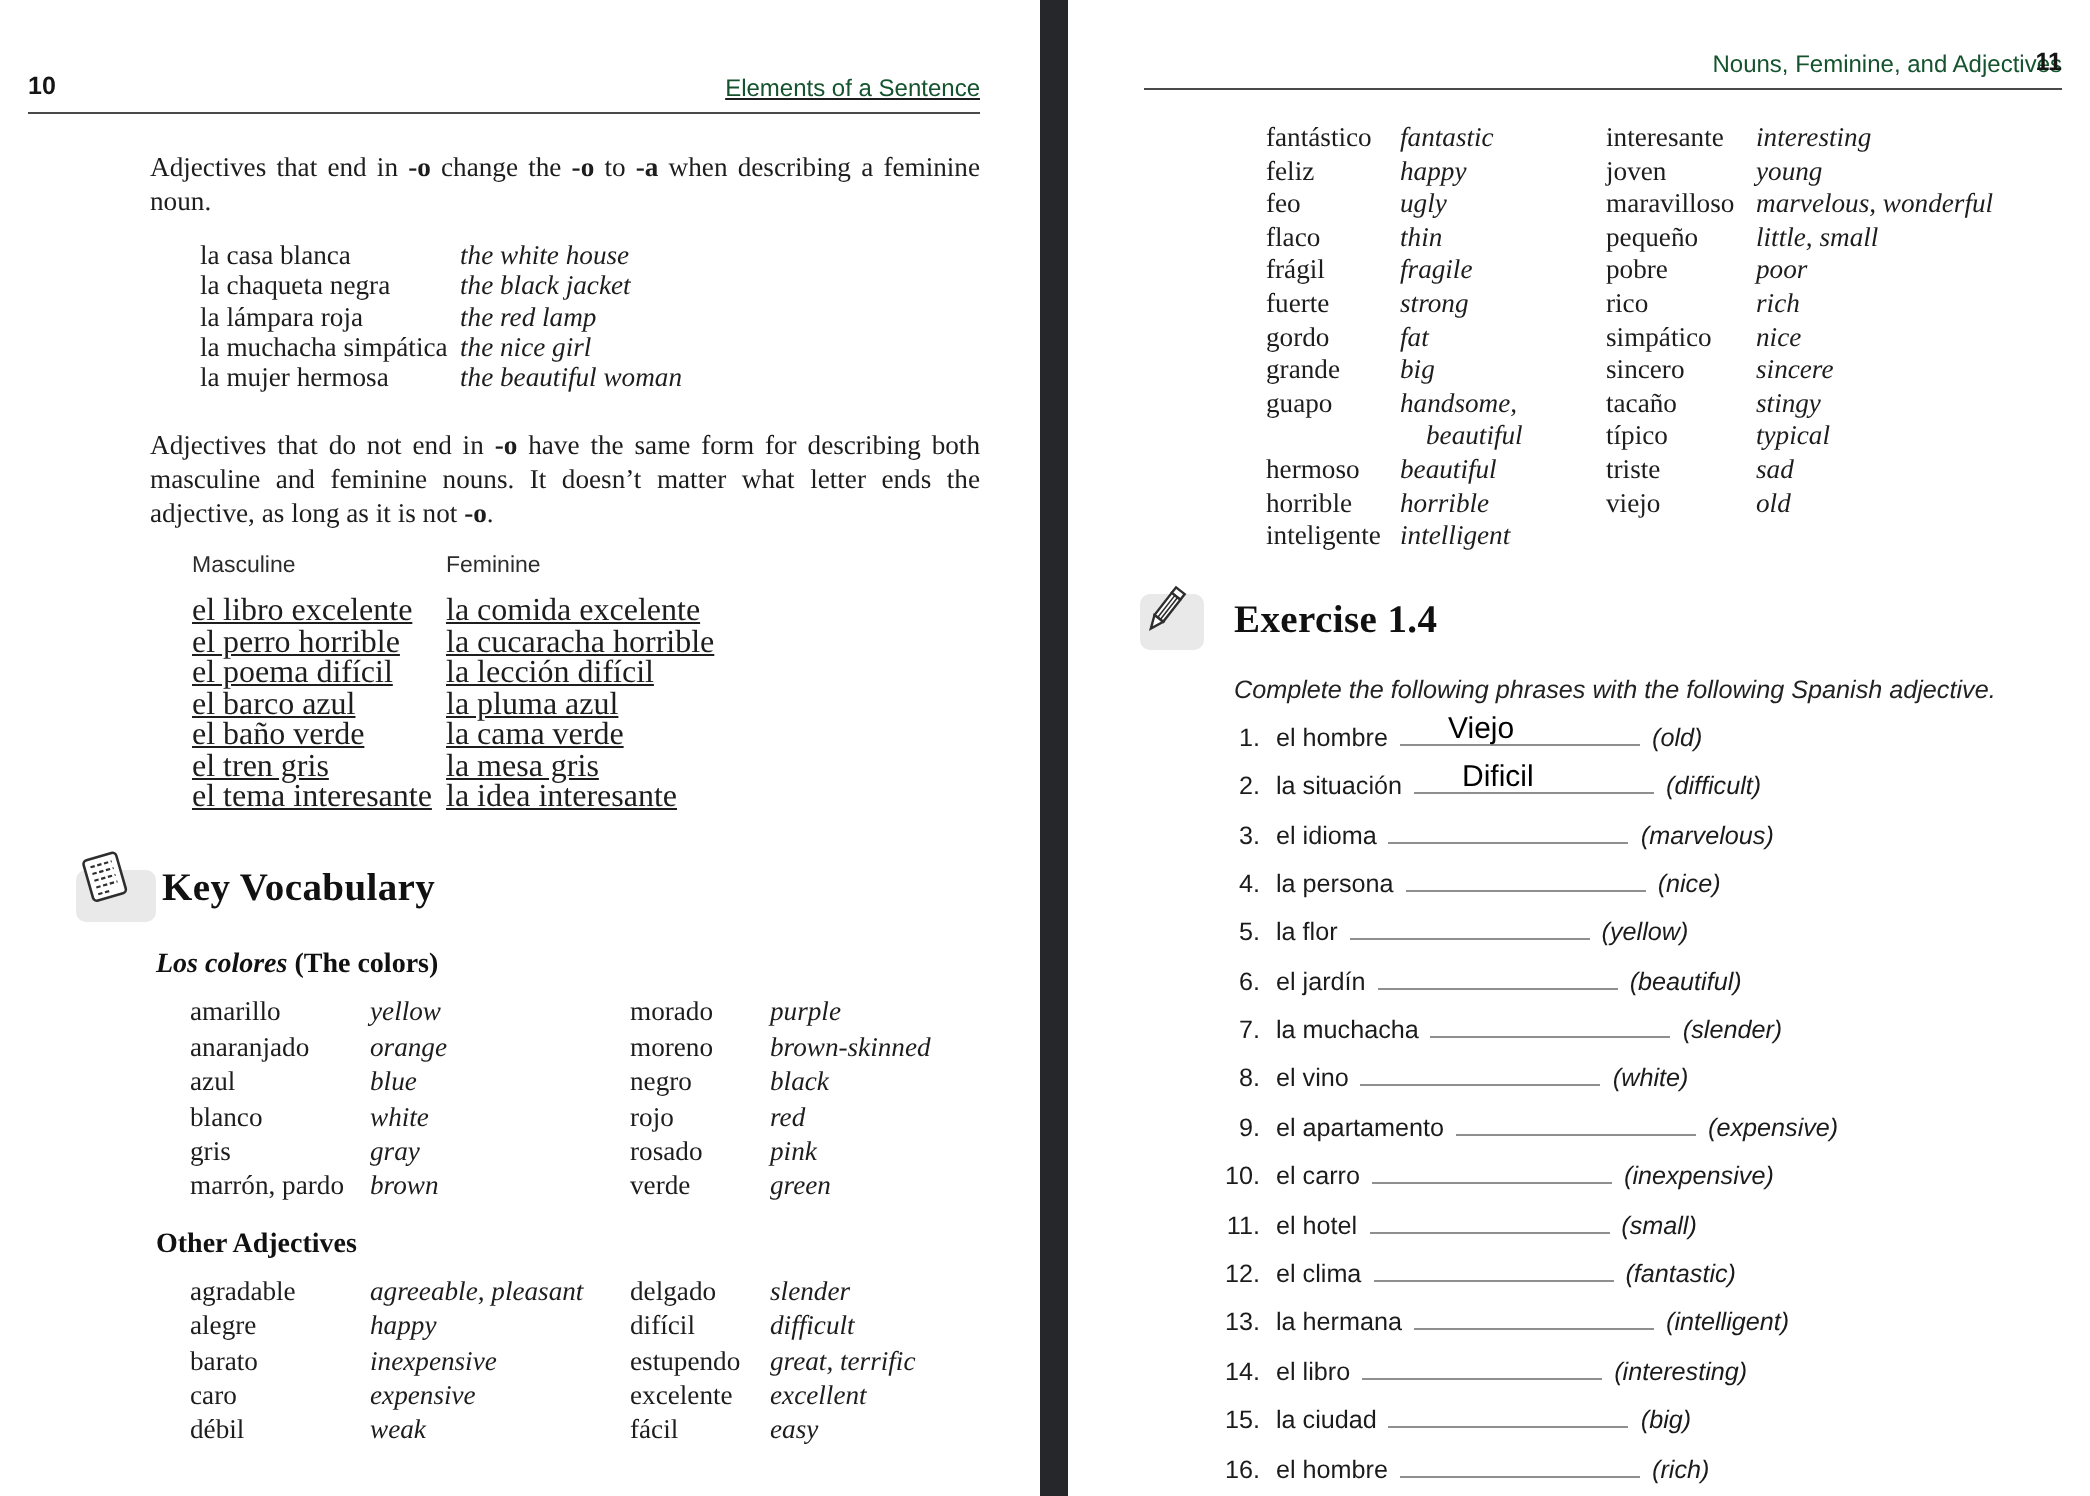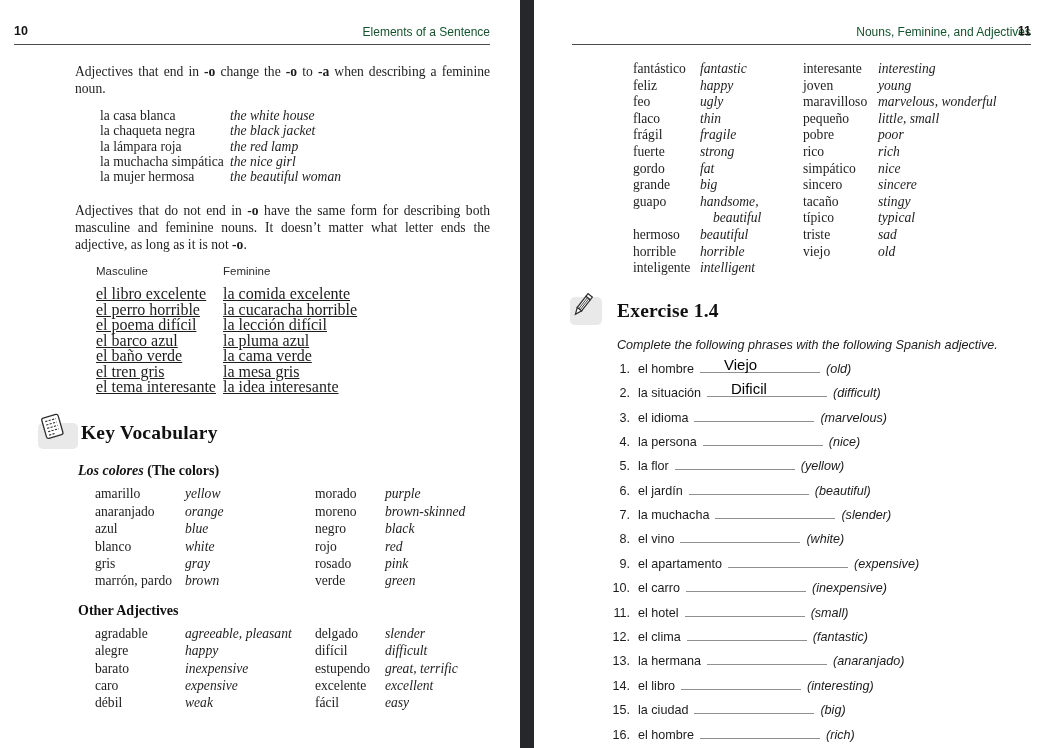--- a/index.html
+++ b/index.html
@@ -9,21 +9,21 @@
   .edge-top { position:absolute; left:0; top:0; width:1045px; height:3px; background:#26272b; }
   .edge-left { position:absolute; left:0; top:0; width:3px; height:62px; background:#26272b; }
   .gutter { position:absolute; left:520px; top:0; width:14px; height:748px; background:#26272b; }
 
   .page { position:absolute; top:0; height:748px; background:#fff; }
   .page-left  { left:0; width:520px; }
   .page-right { left:534px; width:511px; }
 
   
   .run-head { position:relative; border-bottom:1.2px solid #4a4a4a; padding-bottom:5px; }
-  .lp-head { margin:25px 0 0 14px; width:476px; }
+  .lp-head { margin:37px 0 0 14px; width:476px;text-decoration:underline; }
   .rp-head { margin:25px 0 0 38px; width:459px; }
   .head-title { text-align:right; font:12px "Liberation Sans","DejaVu Sans",sans-serif; color:#14532d; }
   .folio { position:absolute; top:-1px; font:bold 12.5px "Liberation Sans","DejaVu Sans",sans-serif; color:#151515; }
   .folio-left { left:0; } .folio-right { right:0; }
 
   
   .para { margin:18px 30px 0 75px; width:415px; text-align:justify;
           font-size:13.6px; line-height:17px; }
   .b { font-weight:bold; }
 
@@ -431,21 +431,21 @@
         <div class="exrow">
           <span class="exnum">12.</span>
           <span class="extext">el clima</span>
           <span class="exblank"></span>
           <span class="exhint">(fantastic)</span>
         </div>
         <div class="exrow">
           <span class="exnum">13.</span>
           <span class="extext">la hermana</span>
           <span class="exblank"></span>
-          <span class="exhint">(anaranjado)</span>
+          <span class="exhint">(intelligent)</span>
         </div>
         <div class="exrow">
           <span class="exnum">14.</span>
           <span class="extext">el libro</span>
           <span class="exblank"></span>
           <span class="exhint">(interesting)</span>
         </div>
         <div class="exrow">
           <span class="exnum">15.</span>
           <span class="extext">la ciudad</span>

